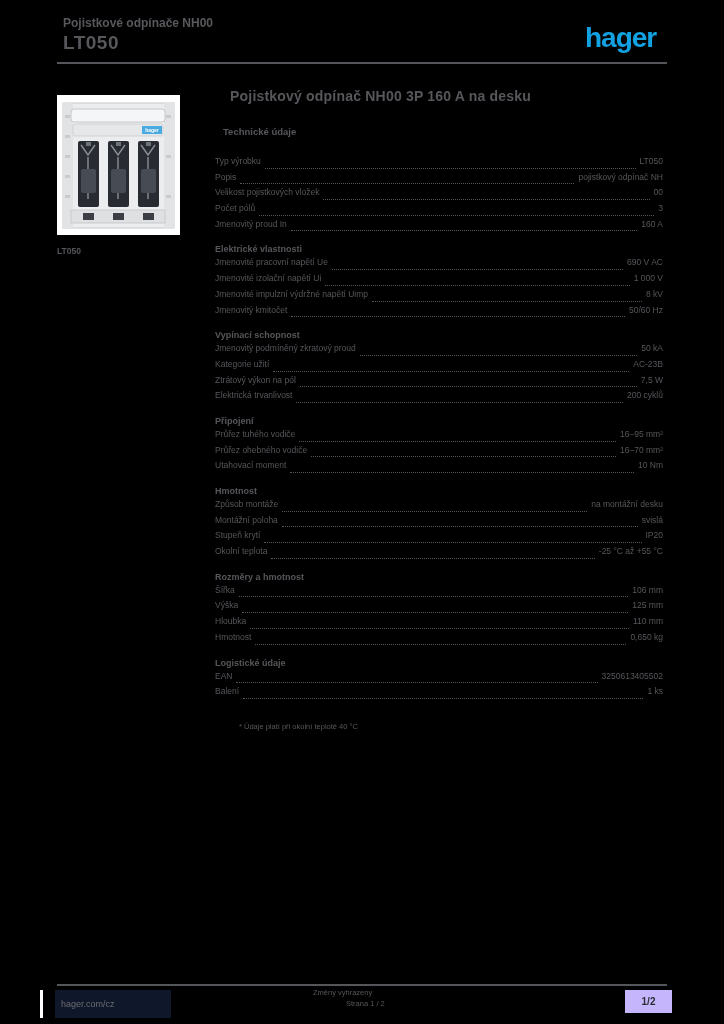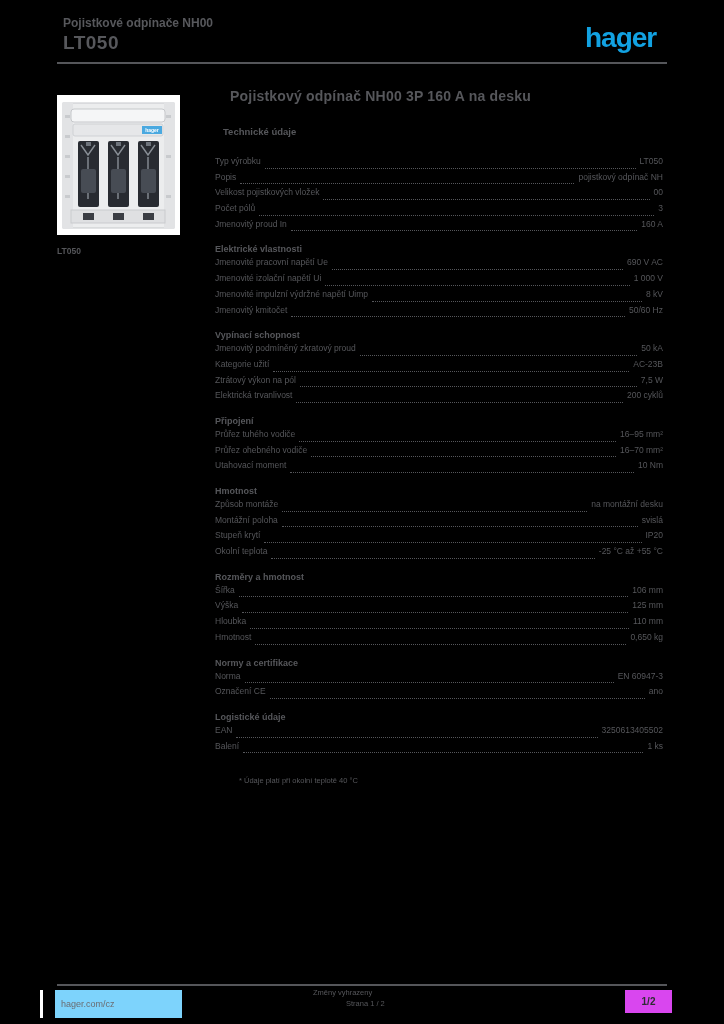--- a/index.html
+++ b/index.html
@@ -34,26 +34,26 @@
               color:#56575b; line-height:11px; }
   .spec-label { white-space:nowrap; padding-bottom:1px; }
   .leader { flex:1 1 auto; border-bottom:1px dotted #56575b; margin:0 4px 3px 4px;
             min-width:12px; }
   .spec-value { white-space:nowrap; padding-bottom:1px; text-align:right; }
   #footnote { margin-top:20px; font-size:7.5px; color:#56575b; padding-left:24px; }
 
   
   #footer-rule { left:57px; top:984px; width:610px; }
   #footer-edge-mark { left:40px; top:990px; width:3px; height:28px; background:#fff; }
-  #footer-site-box { left:55px; top:990px; width:127px; height:28px; background:#7dd3fc;
+  #footer-site-box { left:55px; top:990px; width:116px; height:28px; background:#0f172a;
                      display:flex; align-items:center; padding-left:6px; }
   #footer-site-box a { font-size:9px; color:#6b6c70; text-decoration:none; }
   #footer-center { left:313px; top:987px; font-size:7.5px; color:#56575b; line-height:11px; }
   #footer-center .line2 { margin-left:33px;text-align:center; }
-  #footer-badge { left:625px; top:990px; width:47px; height:23px; background:#d946ef;
+  #footer-badge { left:625px; top:990px; width:47px; height:23px; background:#c4b5fd;
                   display:flex; align-items:center; justify-content:center;
                   font-size:10px; font-weight:bold; color:#2c2d31; }
 </style>
 </head>
 <body>
 
 <div id="page">
 
   <div id="header-left" class="abs">
     <div class="hdr-eyebrow">Pojistkové odpínače NH00</div>
@@ -256,33 +256,20 @@
           <span class="leader"></span>
           <span class="spec-value">110 mm</span>
         </div>
         <div class="spec-row">
           <span class="spec-label">Hmotnost</span>
           <span class="leader"></span>
           <span class="spec-value">0,650 kg</span>
         </div>
       </div>
       <div class="group">
-        <div class="group-heading">Normy a certifikace</div>
-        <div class="spec-row">
-          <span class="spec-label">Norma</span>
-          <span class="leader"></span>
-          <span class="spec-value">EN 60947-3</span>
-        </div>
-        <div class="spec-row">
-          <span class="spec-label">Označení CE</span>
-          <span class="leader"></span>
-          <span class="spec-value">ano</span>
-        </div>
-      </div>
-      <div class="group">
         <div class="group-heading">Logistické údaje</div>
         <div class="spec-row">
           <span class="spec-label">EAN</span>
           <span class="leader"></span>
           <span class="spec-value">3250613405502</span>
         </div>
         <div class="spec-row">
           <span class="spec-label">Balení</span>
           <span class="leader"></span>
           <span class="spec-value">1 ks</span>

